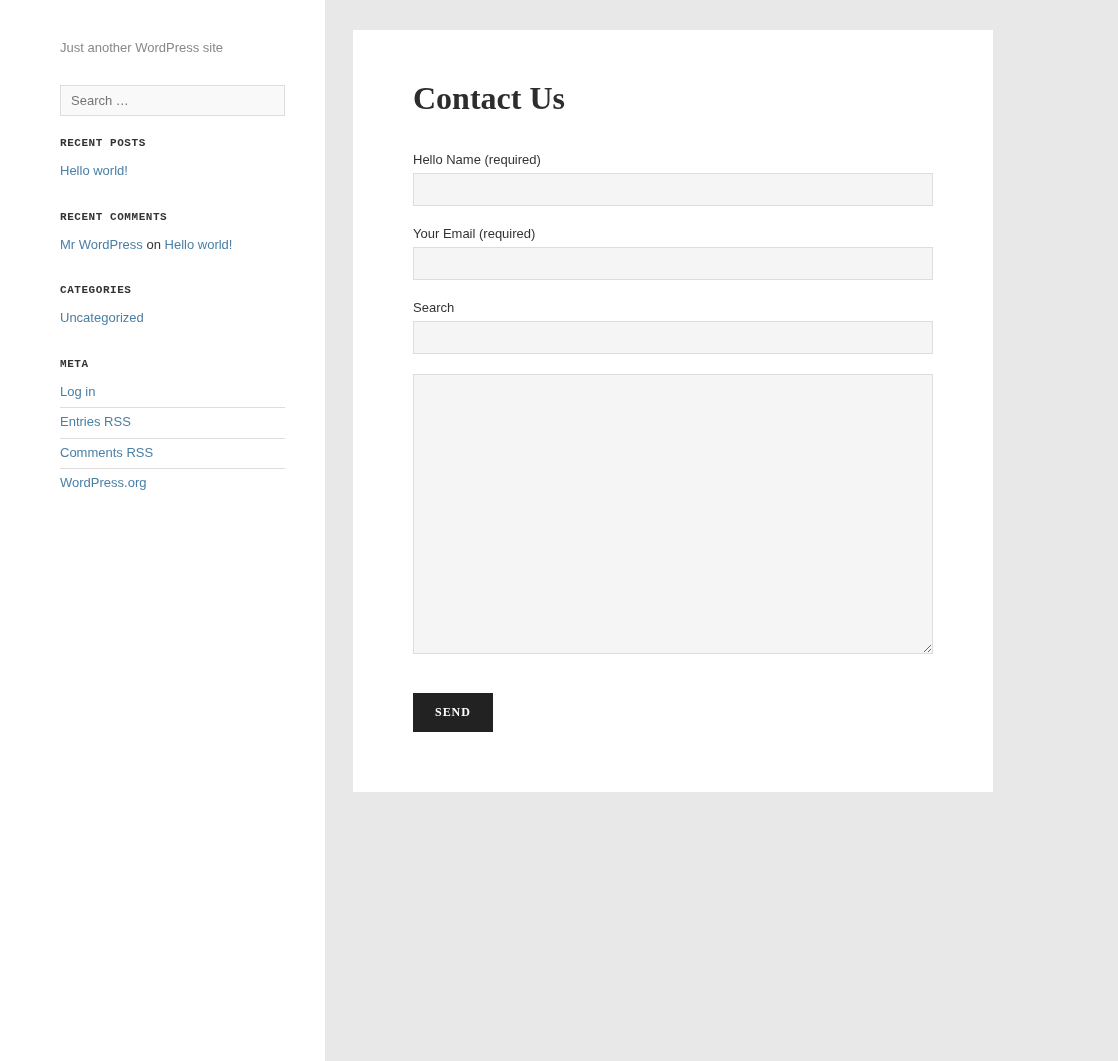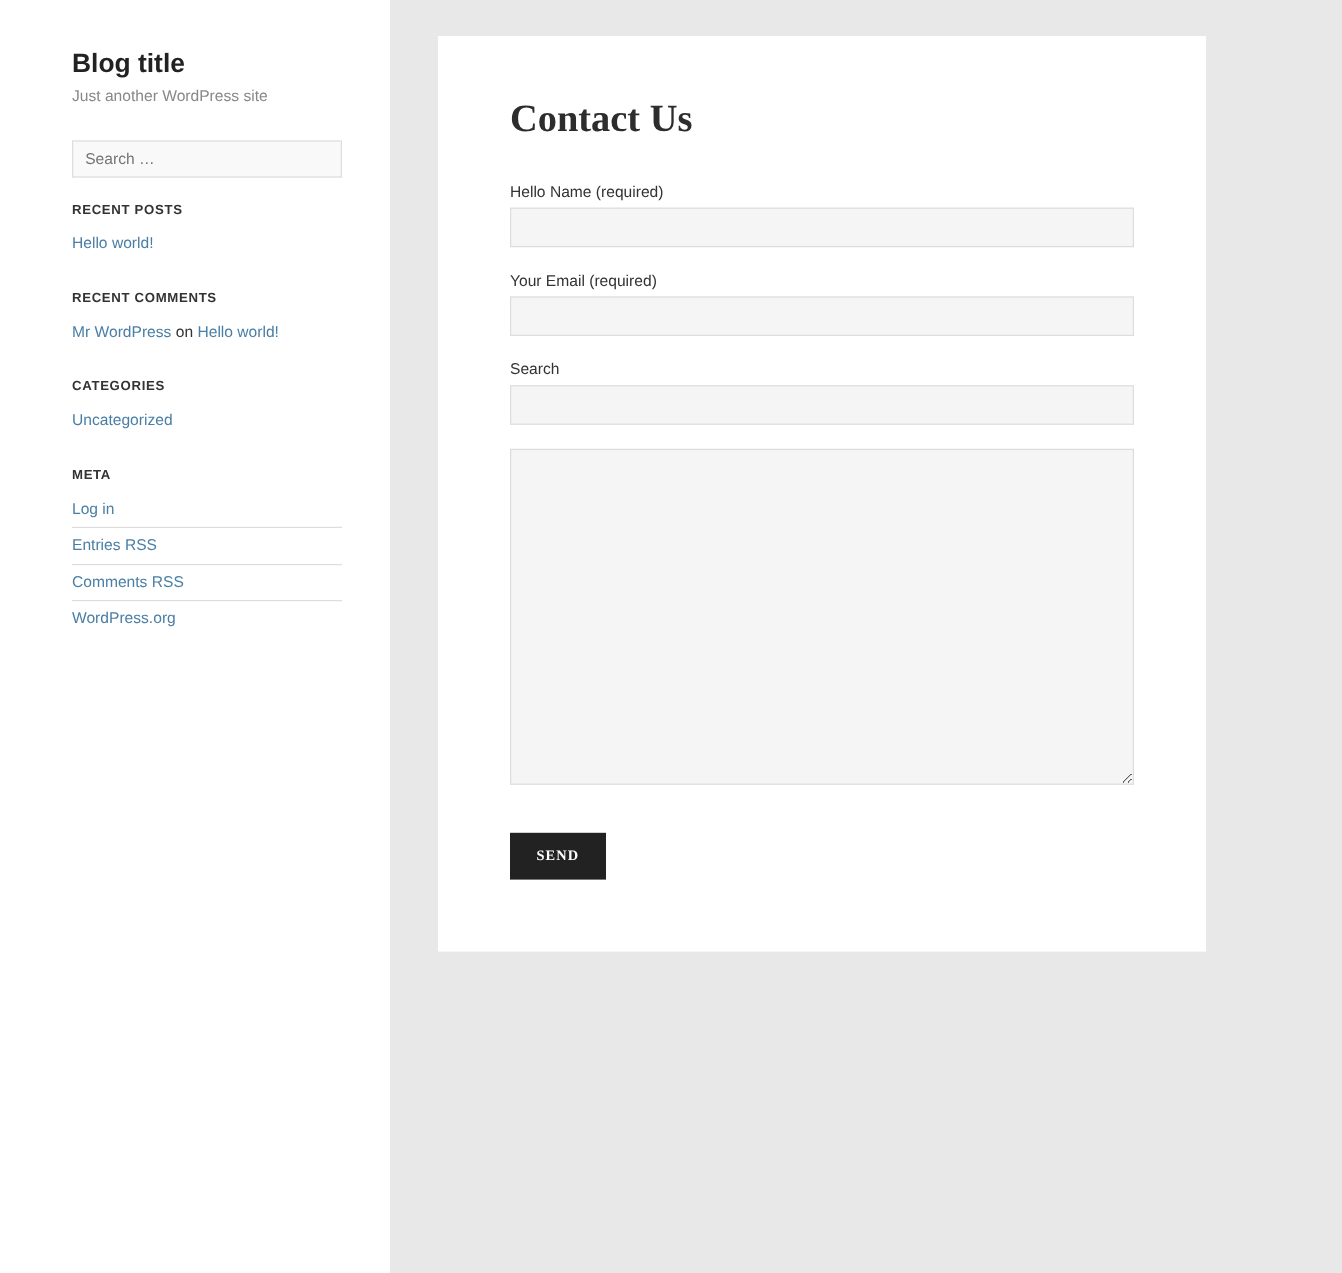--- a/index.html
+++ b/index.html
@@ -49,21 +49,21 @@
 
     .sidebar-section {
       margin-bottom: 30px;
     }
 
     .sidebar-heading {
       font-size: 11px;
       font-weight: bold;
       color: #333;
       letter-spacing: 0.05em;
-      font-family: Liberation Sans, sans-serif;
+      font-family: Liberation Mono, monospace;
       text-transform: uppercase;
       margin-bottom: 12px;
     }
 
     .sidebar-link {
       display: block;
       color: #4a7fa5;
       text-decoration: none;
       font-size: 13px;
       font-family: Arial, sans-serif;
@@ -82,21 +82,21 @@
     .sidebar-divider {
       border: none;
       border-top: 1px solid #ddd;
       margin: 4px 0;
     }
 
     
     .main-content {
       flex: 1;
       background-color: #e8e8e8;
-      padding: 30px 40px;
+      padding: 30px 28px;
     }
 
     .contact-card {
       background: #fff;
       padding: 50px 60px 60px 60px;
       max-width: 640px;
     }
 
     .contact-title {
       font-size: 32px;
@@ -154,21 +154,20 @@
       cursor: pointer;
       margin-top: 15px;
       text-transform: uppercase;
     }
   </style>
 </head>
 <body>
 
 <aside class="sidebar">
 
-  <h1 class="blog-title">Blog title</h1>
 
   <p class="blog-subtitle">Just another WordPress site</p>
 
   <input type="text" class="search-box" placeholder="Search …" style="">
 
   
   <div class="sidebar-section">
     <h2 class="sidebar-heading">RECENT POSTS</h2>
     <a class="sidebar-link" href="#">Hello world!</a>
   </div>

